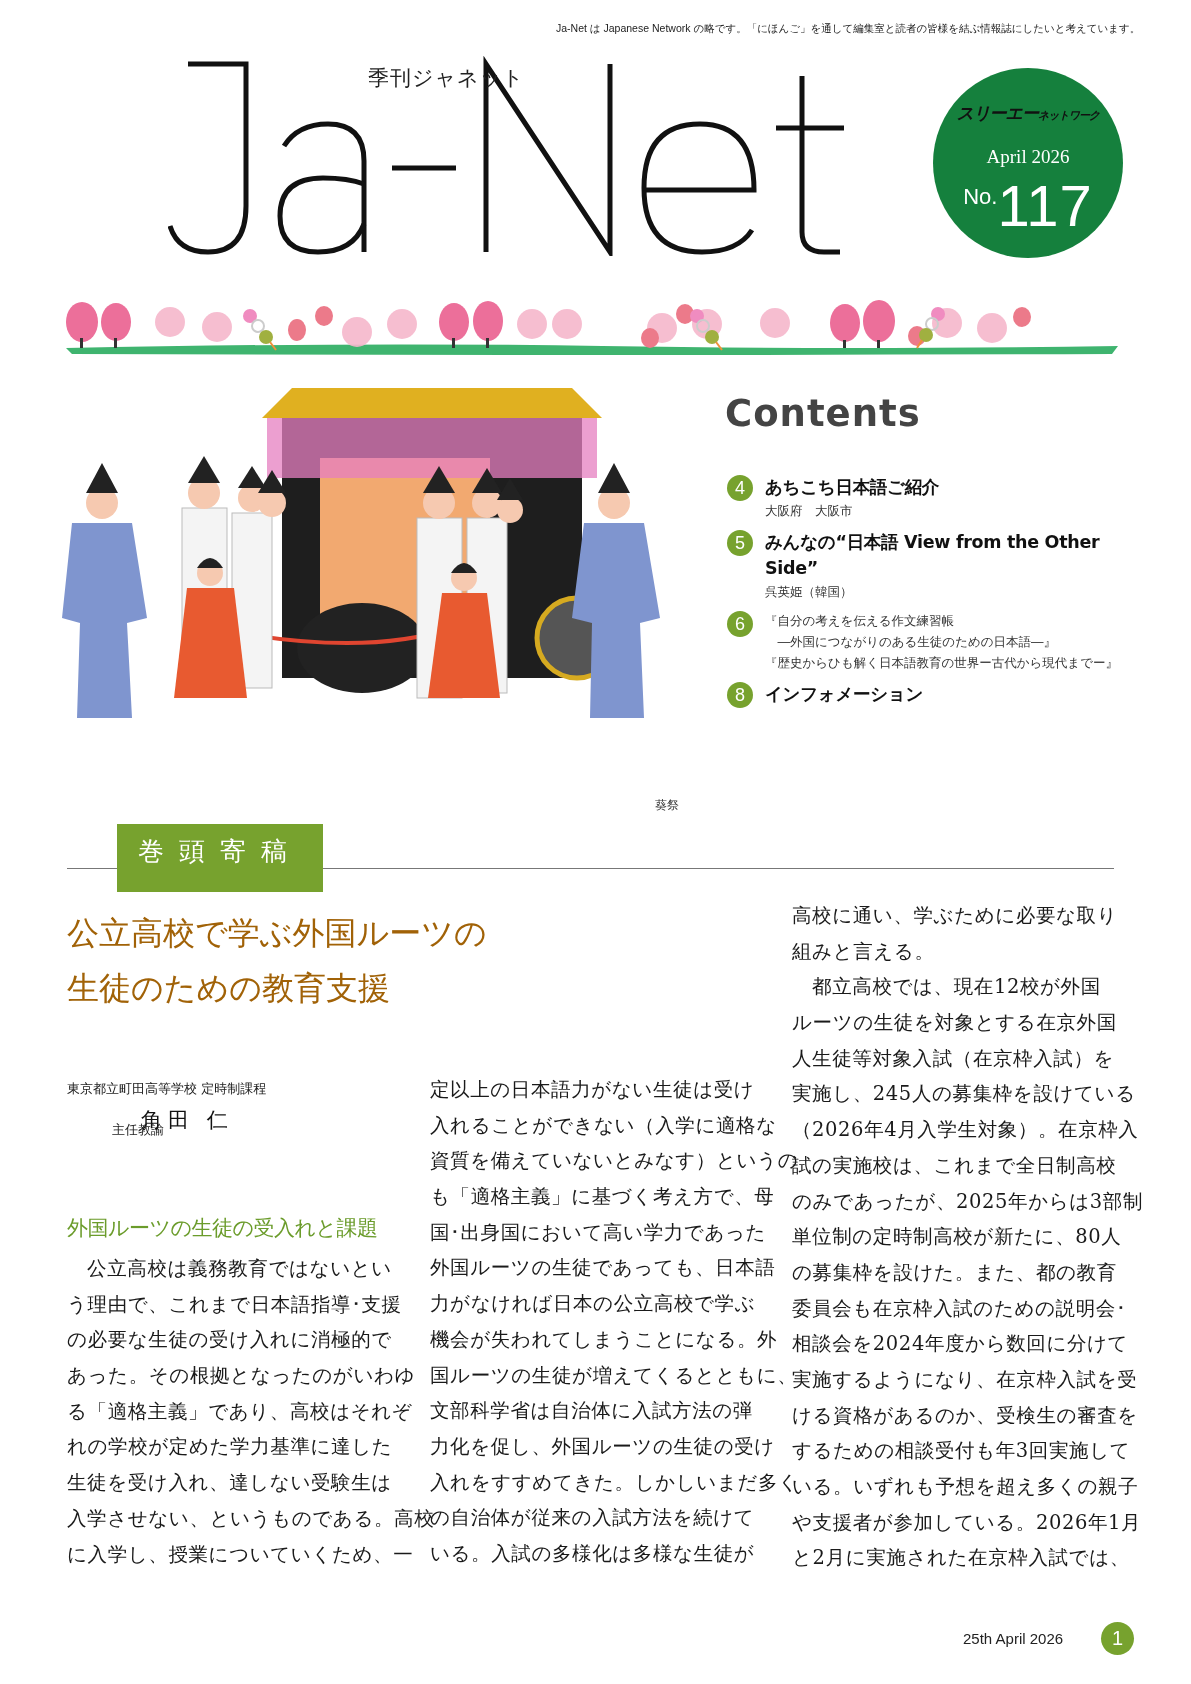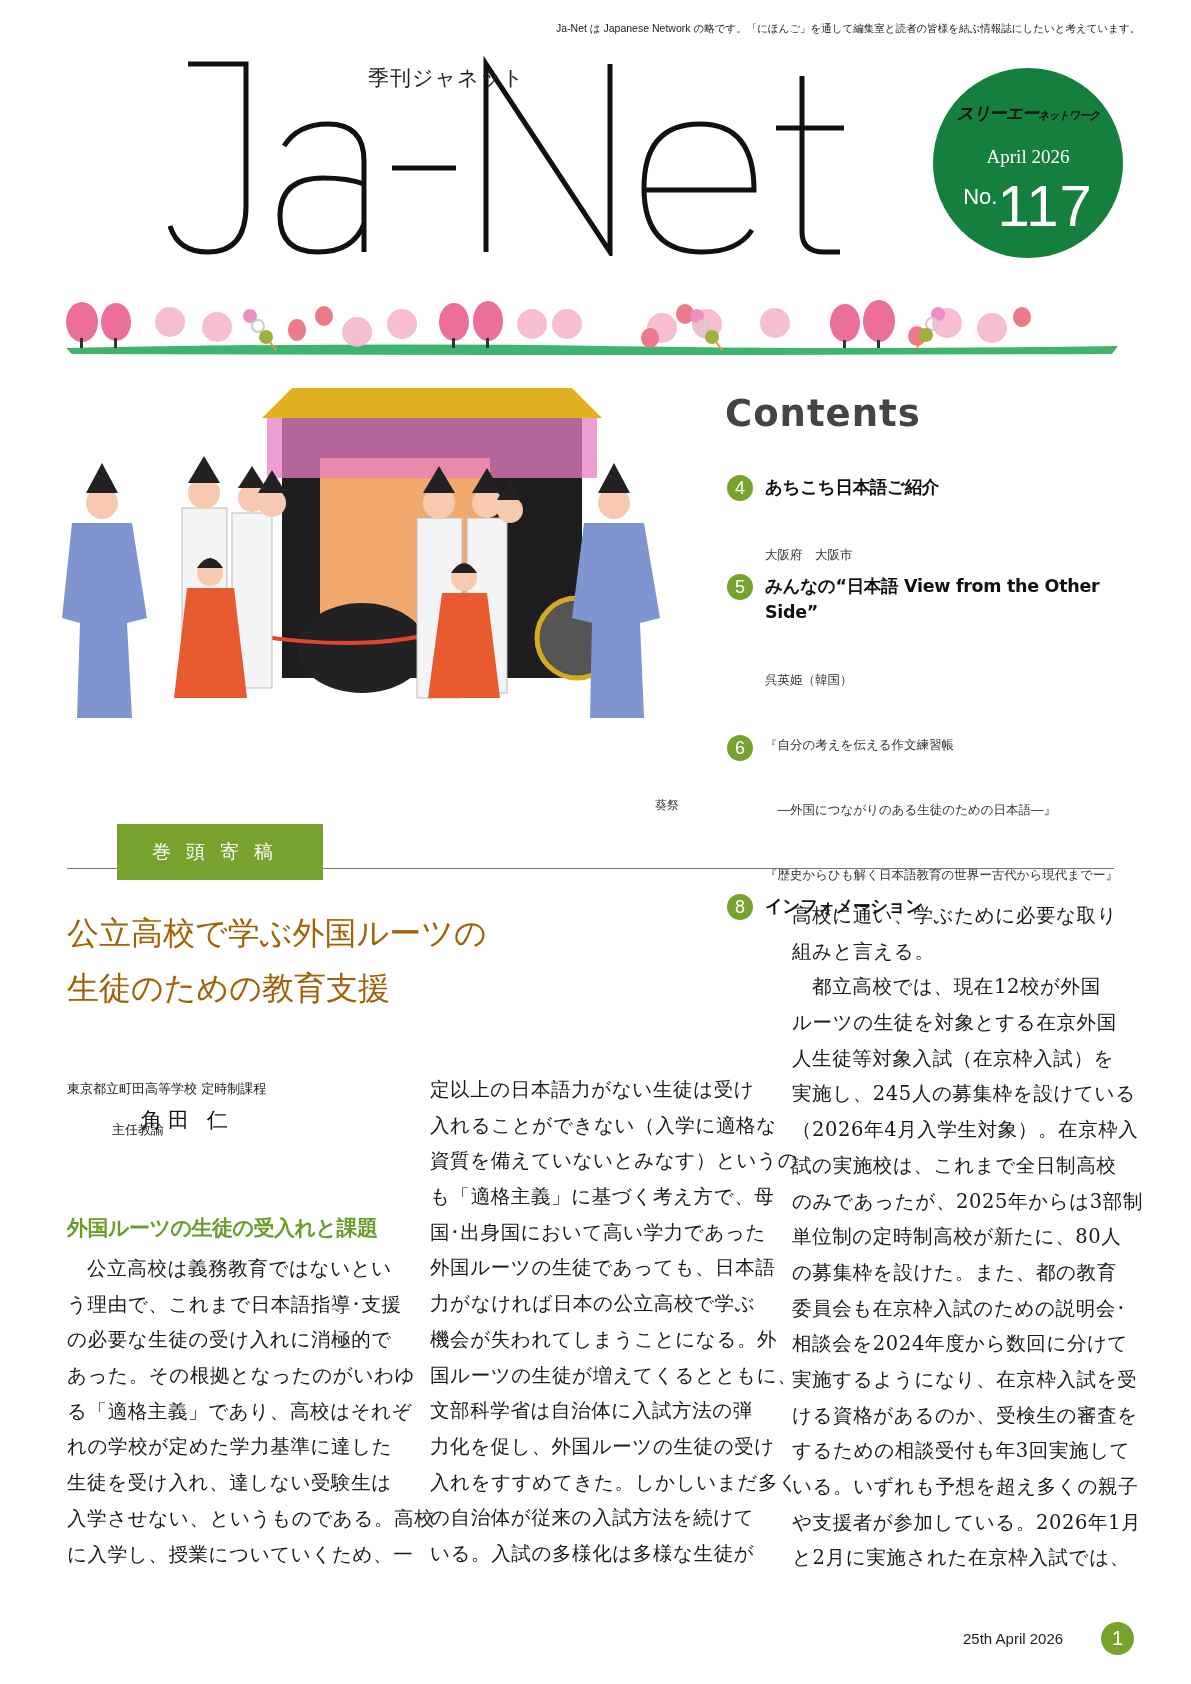--- a/index.html
+++ b/index.html
@@ -16,28 +16,28 @@
   .badge .num .no{font-size:22px;vertical-align:22px;}
   .badge .num .big{font-size:58px;font-weight:400;letter-spacing:1px;}
   .banner{left:62px;top:290px;width:1060px;height:80px;}
   .illus{left:62px;top:378px;width:600px;height:400px;}
   .caption{left:655px;top:797px;font-size:12px;color:#333;}
   .contents-title{left:725px;top:392px;font-family:"DejaVu Sans",sans-serif;font-weight:700;font-size:37px;color:#444;letter-spacing:1px;}
   .toc{left:727px;top:474px;width:430px;}
   .toc-item{position:relative;padding-left:38px;margin-bottom:8px;}
   .toc-num{position:absolute;left:0;top:1px;width:26px;height:26px;border-radius:50%;background:#77a22e;color:#fff;font-size:18px;line-height:26px;text-align:center;font-family:"Liberation Sans",sans-serif;}
   .toc-title{font-size:17.5px;font-weight:bold;color:#111;line-height:26px;letter-spacing:-0.3px;}
-  .toc-sub{font-size:12.5px;color:#333;line-height:21px;margin-top:44px;}
-  .section-tag{left:117px;top:824px;width:206px;height:56px;background:#77a22e;color:#fff;font-size:19px;letter-spacing:15px;text-align:center;line-height:54px;}
+  .toc-sub{font-size:12.5px;color:#333;line-height:21px;}
+  .section-tag{left:117px;top:824px;width:206px;height:68px;background:#77a22e;color:#fff;font-size:26px;letter-spacing:15px;text-align:center;line-height:54px;}
   .rule{left:67px;top:868px;width:1047px;height:1px;background:#777;}
   .headline{left:67px;top:906px;font-family:"DejaVu Serif",serif;font-size:32px;line-height:55px;color:#a16207;width:620px;}
   .affil{left:67px;top:1080px;font-size:13px;color:#222;}
   .author-role{left:67px;top:1121px;font-size:13px;color:#222;margin-left:45px;}
   .author-name{left:141px;top:1106px;font-family:Liberation Sans, sans-serif;font-size:21px;color:#111;letter-spacing:6px;}
-  .subhead{left:67px;top:1214px;font-size:21px;color:#6b9c2b;font-weight:bold;letter-spacing:-0.5px;}
+  .subhead{left:67px;top:1214px;font-size:21px;color:#6b9c2b;font-weight:normal;letter-spacing:-0.5px;}
   .col{font-family:"DejaVu Serif",serif;font-size:19.5px;line-height:35.7px;color:#1a1a1a;white-space:nowrap;letter-spacing:0.6px;}
   .col1{left:67px;top:1251px;}
   .col2{left:430px;top:1072px;}
   .col3{left:792px;top:898px;}
   .col div{height:35.7px;}
   .footer-date{left:963px;top:1630px;font-size:15px;color:#222;font-family:"Liberation Sans",sans-serif;}
   .page-num{left:1101px;top:1622px;width:33px;height:33px;border-radius:50%;background:#77a22e;color:#fff;text-align:center;line-height:33px;font-size:20px;font-family:"Liberation Sans",sans-serif;}
 </style>
 </head>
 <body>

